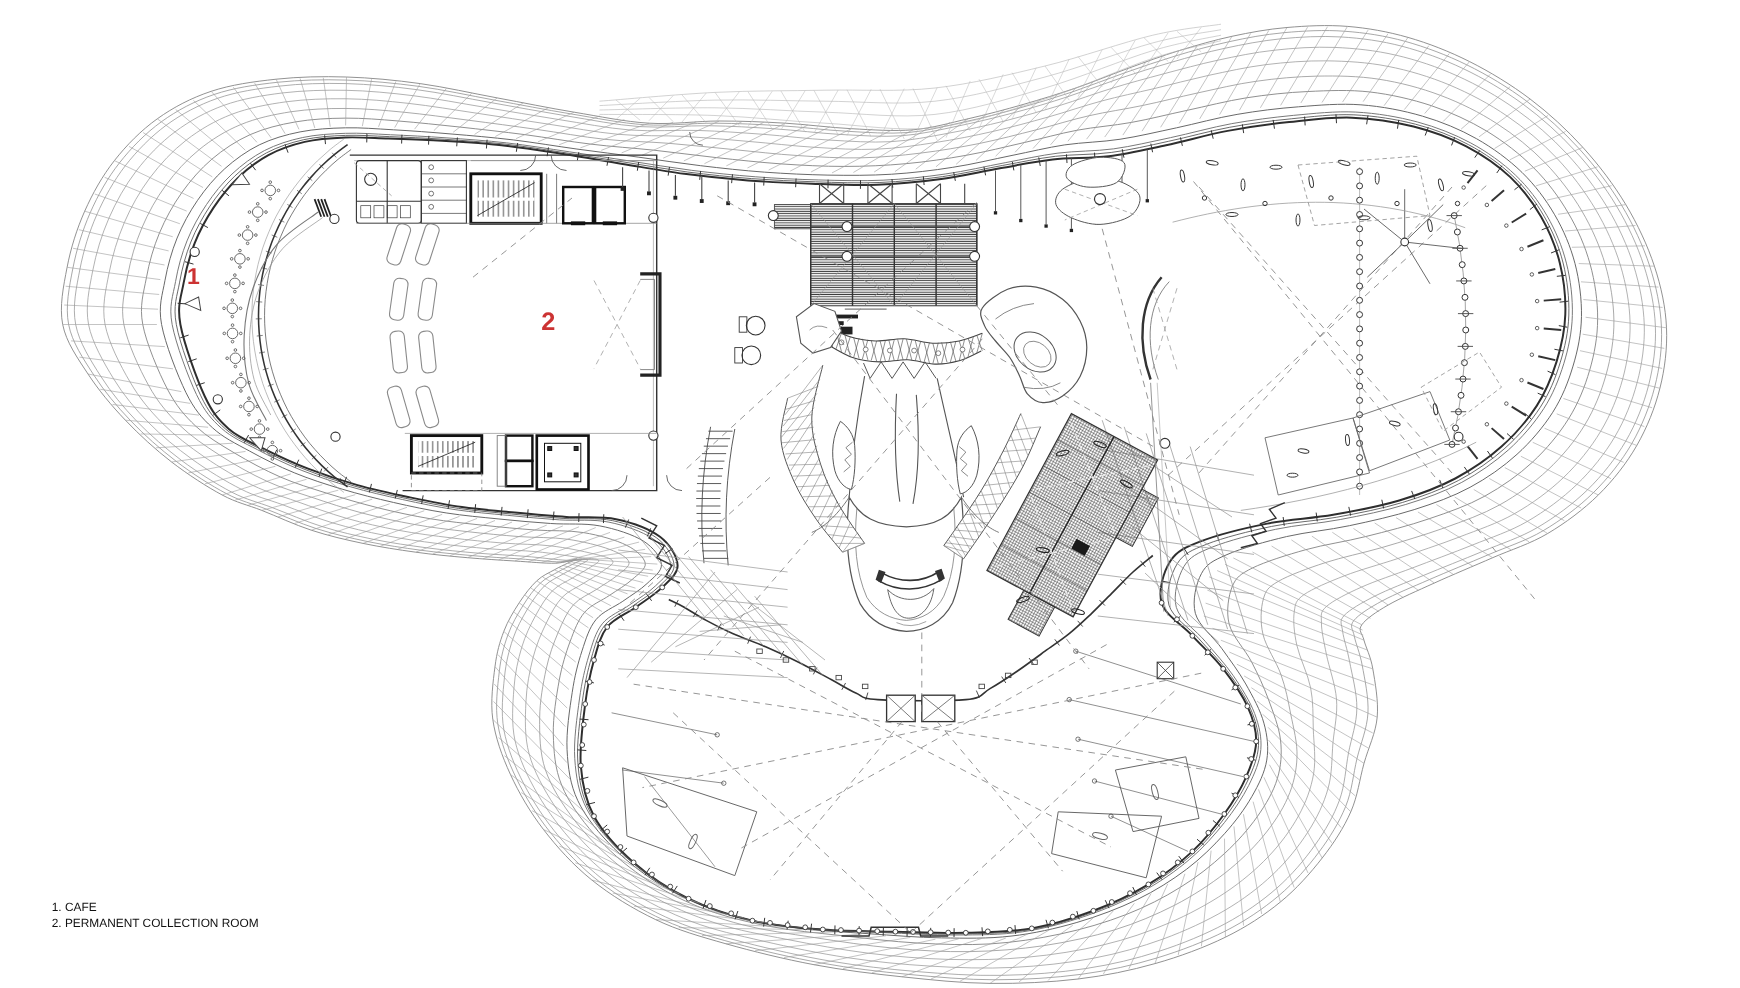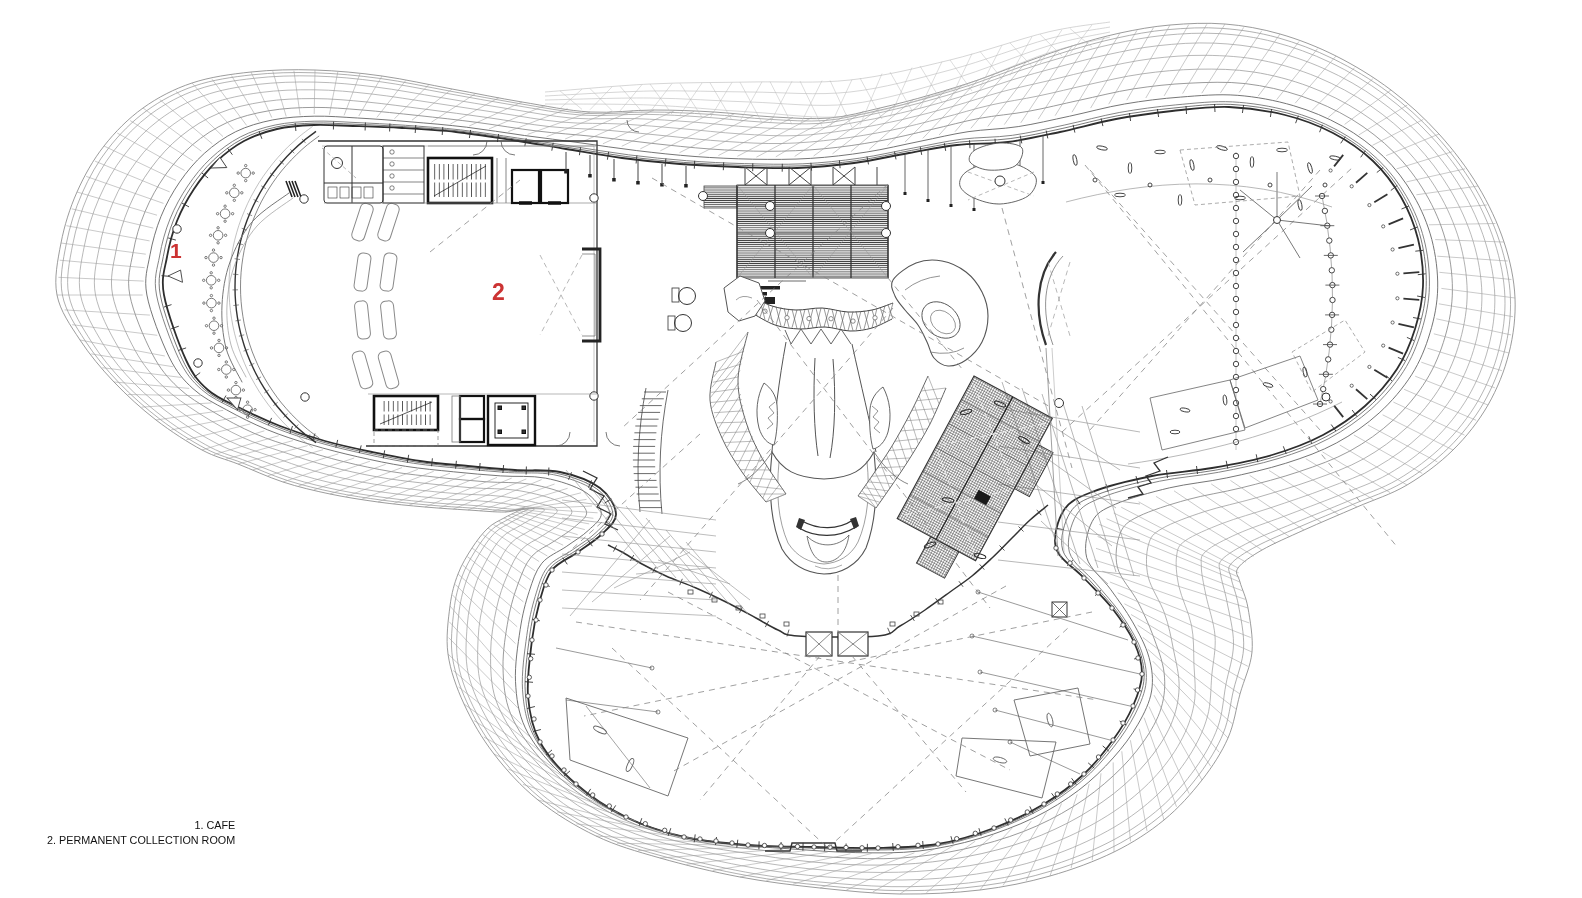--- a/index.html
+++ b/index.html
@@ -1,18 +1,18 @@
 <!DOCTYPE html>
 <html><head>
 <meta charset="utf-8">
 <style>
 html,body{margin:0;padding:0;background:#fff;}
 #page{position:relative;width:1582px;height:898px;background:#fff;overflow:hidden;
 font-family:"Liberation Sans", sans-serif;}
-.lg{position:absolute;left:47px;top:818px;font-size:10.8px;color:#111;line-height:14.5px;letter-spacing:0;text-align:right;}
+.lg{position:absolute;left:47px;top:818px;font-size:10.8px;color:#111;line-height:14.5px;letter-spacing:0;}
 </style>
 </head>
 <body>
 <div id="page">
 <svg width="1582" height="898" viewBox="0 0 1582 898" xmlns="http://www.w3.org/2000/svg">
 
 <g fill="none">
 <path d="M57.0,295.0C53.8,278.8 57.7,260.2 61.0,243.0C64.3,225.8 69.8,208.2 77.0,192.0C84.2,175.8 93.0,160.0 104.0,146.0C115.0,132.0 128.3,118.5 143.0,108.0C157.7,97.5 174.0,89.0 192.0,83.0C210.0,77.0 230.5,74.2 251.0,72.0C271.5,69.8 293.2,69.3 315.0,70.0C336.8,70.7 359.2,72.8 382.0,76.0C404.8,79.2 428.7,84.7 452.0,89.0C475.3,93.3 499.0,98.2 522.0,102.0C545.0,105.8 568.0,110.7 590.0,112.0C612.0,113.3 633.3,110.0 654.0,110.0C674.7,110.0 694.0,110.8 714.0,112.0C734.0,113.2 754.7,116.0 774.0,117.0C793.3,118.0 812.3,119.5 830.0,118.0C847.7,116.5 863.3,111.8 880.0,108.0C896.7,104.2 913.7,99.7 930.0,95.0C946.3,90.3 962.0,85.5 978.0,80.0C994.0,74.5 1010.3,67.7 1026.0,62.0C1041.7,56.3 1056.3,50.8 1072.0,46.0C1087.7,41.2 1103.7,36.5 1120.0,33.0C1136.3,29.5 1152.5,26.5 1170.0,25.0C1187.5,23.5 1206.7,22.5 1225.0,24.0C1243.3,25.5 1261.5,28.7 1280.0,34.0C1298.5,39.3 1317.5,46.7 1336.0,56.0C1354.5,65.3 1373.8,77.0 1391.0,90.0C1408.2,103.0 1424.5,118.0 1439.0,134.0C1453.5,150.0 1467.2,168.0 1478.0,186.0C1488.8,204.0 1497.8,223.3 1504.0,242.0C1510.2,260.7 1514.2,279.5 1515.0,298.0C1515.8,316.5 1513.5,335.2 1509.0,353.0C1504.5,370.8 1497.3,388.8 1488.0,405.0C1478.7,421.2 1466.5,436.7 1453.0,450.0C1439.5,463.3 1423.0,475.5 1407.0,485.0C1391.0,494.5 1374.2,499.5 1357.0,507.0C1339.8,514.5 1319.8,522.8 1304.0,530.0C1288.2,537.2 1273.0,543.7 1262.0,550.0C1251.0,556.3 1241.7,562.7 1238.0,568.0C1234.3,573.3 1238.3,575.3 1240.0,582.0C1241.7,588.7 1246.0,596.3 1248.0,608.0C1250.0,619.7 1253.3,637.7 1252.0,652.0C1250.7,666.3 1244.0,679.7 1240.0,694.0C1236.0,708.3 1234.3,723.7 1228.0,738.0C1221.7,752.3 1212.7,766.3 1202.0,780.0C1191.3,793.7 1178.7,808.0 1164.0,820.0C1149.3,832.0 1133.0,842.7 1114.0,852.0C1095.0,861.3 1072.3,869.7 1050.0,876.0C1027.7,882.3 1005.0,887.0 980.0,890.0C955.0,893.0 926.7,894.3 900.0,894.0C873.3,893.7 846.7,890.8 820.0,888.0C793.3,885.2 766.7,882.0 740.0,877.0C713.3,872.0 684.0,864.8 660.0,858.0C636.0,851.2 616.3,845.7 596.0,836.0C575.7,826.3 555.0,813.7 538.0,800.0C521.0,786.3 506.3,770.0 494.0,754.0C481.7,738.0 471.7,720.7 464.0,704.0C456.3,687.3 450.3,670.3 448.0,654.0C445.7,637.7 448.3,619.3 450.0,606.0C451.7,592.7 454.3,583.7 458.0,574.0C461.7,564.3 467.0,555.7 472.0,548.0C477.0,540.3 482.7,533.0 488.0,528.0C493.3,523.0 499.3,520.7 504.0,518.0C508.7,515.3 512.7,513.7 516.0,512.0C519.3,510.3 525.8,508.0 524.0,508.0C522.2,508.0 514.3,511.7 505.0,512.0C495.7,512.3 481.3,510.8 468.0,510.0C454.7,509.2 440.0,508.3 425.0,507.0C410.0,505.7 393.8,504.2 378.0,502.0C362.2,499.8 345.8,497.3 330.0,494.0C314.2,490.7 298.3,487.0 283.0,482.0C267.7,477.0 251.5,469.3 238.0,464.0C224.5,458.7 215.7,457.3 202.0,450.0C188.3,442.7 170.7,431.3 156.0,420.0C141.3,408.7 126.7,395.3 114.0,382.0C101.3,368.7 89.5,354.5 80.0,340.0C70.5,325.5 60.2,311.2 57.0,295.0Z" stroke="#838383" stroke-width="0.8"></path>
 <path d="M62.4,295.0C59.2,278.8 63.0,260.6 66.3,243.7C69.6,226.8 75.0,209.4 82.0,193.4C89.0,177.5 97.7,161.9 108.5,148.2C119.3,134.4 132.3,121.1 146.7,110.7C161.0,100.3 177.0,91.9 194.6,85.9C212.2,79.9 232.2,77.0 252.3,74.8C272.4,72.7 293.6,72.1 314.9,72.8C336.3,73.4 358.1,75.5 380.6,78.5C403.0,81.5 426.5,86.8 449.5,91.0C472.5,95.1 495.9,99.8 518.7,103.5C541.5,107.2 564.3,112.0 586.1,113.4C607.9,114.8 629.1,111.8 649.6,112.0C670.1,112.1 689.5,113.1 709.4,114.3C729.3,115.5 750.0,118.3 769.3,119.3C788.6,120.4 807.6,121.8 825.4,120.5C843.2,119.1 859.0,114.7 875.9,111.0C892.7,107.3 909.8,103.0 926.2,98.4C942.7,93.8 958.5,89.0 974.5,83.7C990.6,78.3 1006.8,71.6 1022.5,66.2C1038.3,60.7 1053.1,55.5 1068.8,50.8C1084.5,46.1 1100.6,41.5 1117.0,38.0C1133.4,34.4 1149.7,31.3 1167.3,29.7C1184.9,28.1 1204.0,27.0 1222.3,28.4C1240.7,29.7 1258.9,32.5 1277.5,37.6C1296.0,42.8 1315.0,49.9 1333.5,59.0C1351.9,68.0 1371.1,79.4 1388.1,92.2C1405.1,104.9 1421.4,119.6 1435.7,135.3C1450.0,151.1 1463.5,168.8 1474.2,186.6C1484.8,204.3 1493.7,223.4 1499.7,241.8C1505.7,260.3 1509.6,279.1 1510.4,297.4C1511.2,315.7 1508.8,334.2 1504.3,351.8C1499.8,369.4 1492.7,387.2 1483.5,403.2C1474.2,419.2 1462.0,434.6 1448.6,447.8C1435.2,461.0 1418.8,473.1 1402.8,482.5C1386.8,491.9 1370.0,497.0 1352.8,504.4C1335.5,511.8 1315.4,519.9 1299.4,526.9C1283.4,533.9 1268.0,540.1 1256.5,546.3C1245.0,552.5 1234.9,558.9 1230.7,564.2C1226.5,569.6 1229.9,571.6 1231.2,578.4C1232.5,585.2 1236.3,593.4 1238.4,605.0C1240.5,616.6 1244.4,634.2 1243.6,648.3C1242.8,662.4 1237.0,675.6 1233.6,689.7C1230.2,703.9 1229.1,719.0 1223.3,733.2C1217.5,747.4 1209.1,761.2 1199.0,774.7C1188.9,788.2 1176.6,802.3 1162.5,814.3C1148.3,826.2 1132.4,837.0 1114.0,846.4C1095.5,855.8 1073.5,864.3 1051.7,870.9C1029.9,877.5 1007.7,882.4 983.2,885.7C958.7,889.0 930.9,890.7 904.7,890.7C878.5,890.7 852.2,888.3 825.9,885.8C799.6,883.3 773.3,880.3 746.9,875.5C720.5,870.8 691.6,864.0 667.7,857.5C643.8,850.9 624.0,845.7 603.6,836.5C583.2,827.2 562.5,815.1 545.3,801.9C528.1,788.6 513.2,772.8 500.6,757.1C488.0,741.5 477.6,724.5 469.6,708.0C461.6,691.5 455.2,674.6 452.6,658.4C450.0,642.1 452.4,624.0 453.9,610.5C455.4,597.0 458.1,587.3 461.7,577.3C465.3,567.3 470.5,558.5 475.4,550.6C480.3,542.7 485.8,535.2 491.2,530.1C496.6,525.0 502.9,522.5 507.7,519.7C512.5,516.9 516.8,515.0 520.3,513.1C523.8,511.2 530.4,508.7 528.6,508.3C526.8,507.9 519.1,510.8 509.8,510.8C500.4,510.8 486.0,509.0 472.6,508.1C459.2,507.2 444.5,506.5 429.5,505.1C414.5,503.8 398.3,502.3 382.5,500.2C366.7,498.1 350.3,495.6 334.5,492.4C318.7,489.1 302.8,485.4 287.4,480.5C272.1,475.6 255.9,468.1 242.3,462.9C228.8,457.6 219.6,456.0 205.9,448.8C192.2,441.6 174.7,430.5 160.2,419.4C145.7,408.3 131.2,395.5 118.7,382.4C106.2,369.3 94.7,355.6 85.3,341.0C75.9,326.4 65.5,311.2 62.4,295.0Z" stroke="#8e8e8e" stroke-width="0.7"></path>
 <path d="M68.8,295.0C65.6,278.7 69.5,261.2 72.7,244.5C75.9,227.9 81.1,210.8 88.0,195.2C94.9,179.6 103.4,164.3 113.9,150.7C124.4,137.2 137.1,124.2 151.0,113.9C165.0,103.7 180.6,95.3 197.7,89.4C214.9,83.4 234.3,80.5 253.9,78.3C273.4,76.0 294.1,75.5 314.9,76.0C335.7,76.6 356.9,78.6 378.8,81.5C400.7,84.4 423.8,89.3 446.5,93.3C469.2,97.3 492.3,101.7 514.7,105.3C537.2,108.9 559.8,113.6 581.4,115.1C603.0,116.6 623.9,114.0 644.3,114.3C664.7,114.6 684.0,115.7 703.9,117.1C723.8,118.4 744.3,121.1 763.7,122.2C783.0,123.2 802.0,124.7 819.9,123.4C837.7,122.1 853.9,118.1 870.9,114.6C887.8,111.1 905.0,106.9 921.6,102.5C938.2,98.1 954.3,93.3 970.4,88.0C986.5,82.8 1002.7,76.4 1018.4,71.1C1034.2,65.9 1049.1,61.1 1065.0,56.6C1080.8,52.0 1096.9,47.4 1113.4,43.9C1129.9,40.4 1146.4,37.1 1164.1,35.3C1181.7,33.6 1200.8,32.5 1219.2,33.6C1237.6,34.7 1255.9,37.2 1274.4,42.0C1292.9,46.9 1312.0,53.7 1330.4,62.5C1348.8,71.3 1367.7,82.3 1384.6,94.7C1401.5,107.1 1417.6,121.6 1431.7,137.0C1445.9,152.4 1459.1,169.8 1469.5,187.2C1480.0,204.7 1488.6,223.4 1494.5,241.7C1500.4,259.9 1504.2,278.6 1504.9,296.7C1505.6,314.8 1503.1,333.0 1498.7,350.4C1494.2,367.8 1487.2,385.2 1478.0,401.0C1468.8,416.8 1456.7,432.1 1443.3,445.2C1429.9,458.2 1413.7,470.1 1397.8,479.5C1381.8,488.9 1365.0,494.0 1347.7,501.3C1330.3,508.6 1310.2,516.4 1293.9,523.2C1277.6,529.9 1261.9,535.8 1249.9,541.9C1237.9,547.9 1226.8,554.3 1221.9,559.6C1217.1,565.0 1219.8,567.1 1220.6,574.1C1221.5,581.0 1224.7,589.8 1226.9,601.4C1229.0,613.0 1233.7,630.0 1233.5,643.9C1233.4,657.7 1228.6,670.6 1225.9,684.5C1223.3,698.5 1222.7,713.5 1217.7,727.4C1212.6,741.4 1204.9,755.0 1195.4,768.3C1185.9,781.7 1174.2,795.6 1160.6,807.5C1147.0,819.4 1131.7,830.1 1113.9,839.7C1096.1,849.2 1074.9,858.0 1053.7,864.8C1032.6,871.6 1010.9,876.9 987.0,880.5C963.1,884.2 936.0,886.3 910.3,886.7C884.7,887.2 858.8,885.3 833.0,883.2C807.1,881.0 781.2,878.2 755.2,873.8C729.2,869.4 700.7,862.9 676.9,856.8C653.2,850.7 633.2,845.8 612.7,837.0C592.2,828.2 571.4,816.7 554.1,804.1C536.7,791.4 521.5,776.1 508.5,760.9C495.6,745.7 484.7,729.0 476.3,712.8C467.9,696.6 461.1,679.8 458.1,663.7C455.2,647.5 457.2,629.6 458.6,615.9C459.9,602.2 462.7,591.6 466.1,581.3C469.6,570.9 474.7,561.8 479.5,553.7C484.3,545.6 489.6,538.0 495.0,532.6C500.5,527.3 507.1,524.8 512.1,521.7C517.2,518.7 521.8,516.6 525.5,514.4C529.1,512.2 535.8,509.5 534.1,508.7C532.5,507.8 524.8,509.8 515.5,509.4C506.1,508.9 491.5,506.9 478.1,505.8C464.7,504.7 449.9,504.2 434.9,502.9C419.9,501.6 403.7,500.1 387.9,498.0C372.1,495.9 355.8,493.6 339.9,490.4C324.0,487.1 308.2,483.5 292.8,478.7C277.4,473.9 261.3,466.7 247.6,461.5C233.9,456.2 224.3,454.5 210.6,447.4C196.9,440.2 179.6,429.4 165.2,418.7C150.9,407.9 136.6,395.6 124.3,382.9C112.1,370.1 100.9,356.8 91.7,342.2C82.4,327.6 71.9,311.3 68.8,295.0Z" stroke="#969696" stroke-width="0.7"></path>

